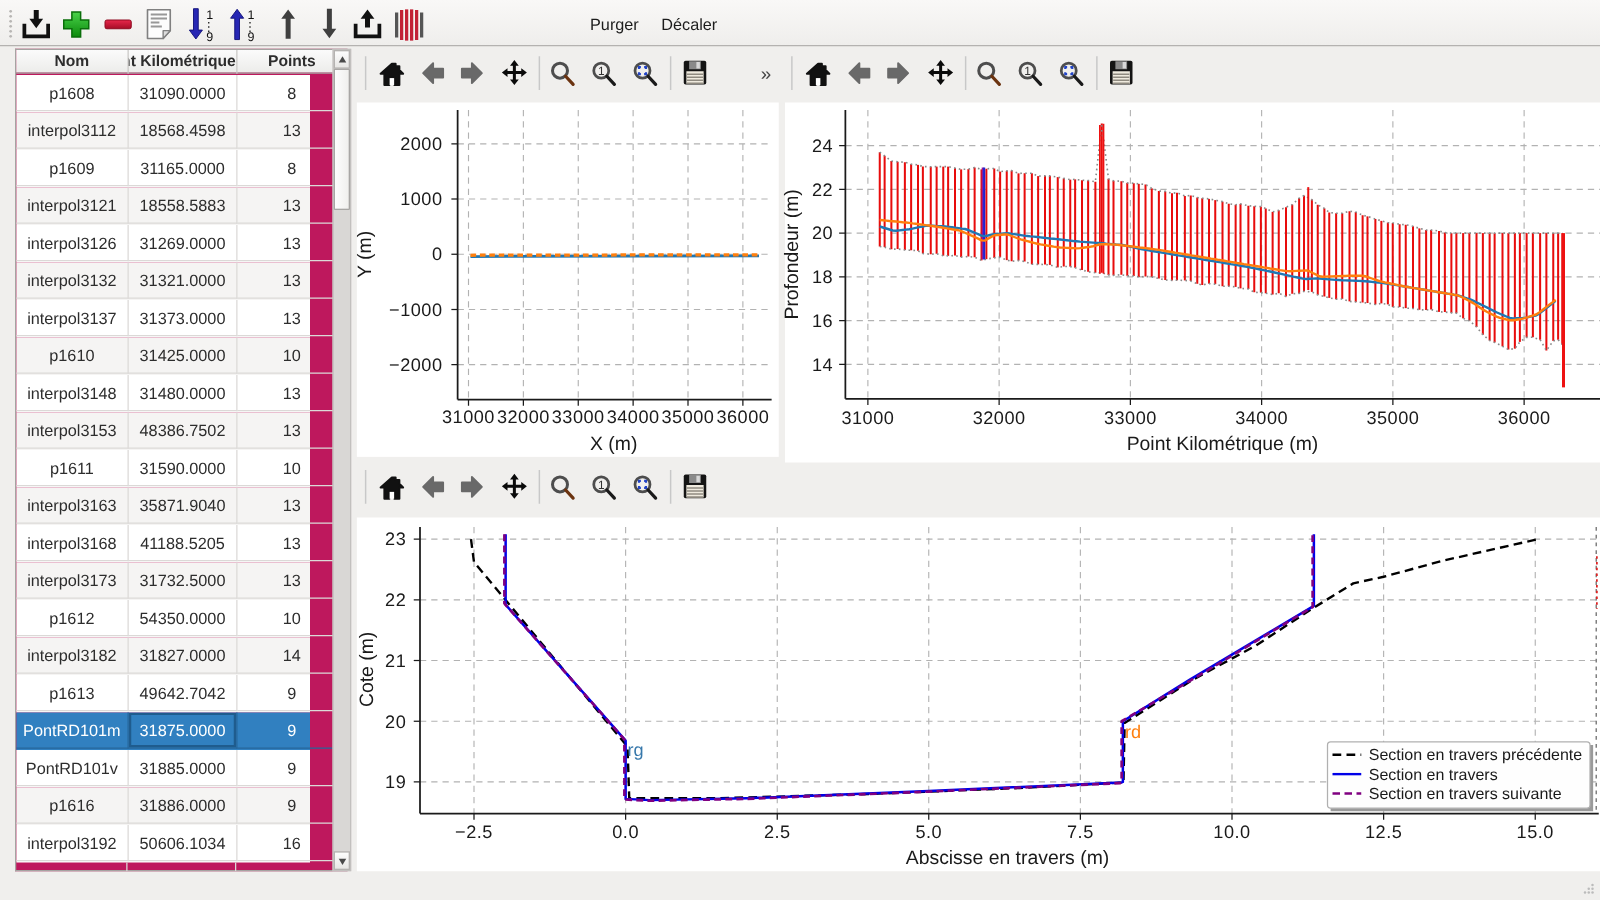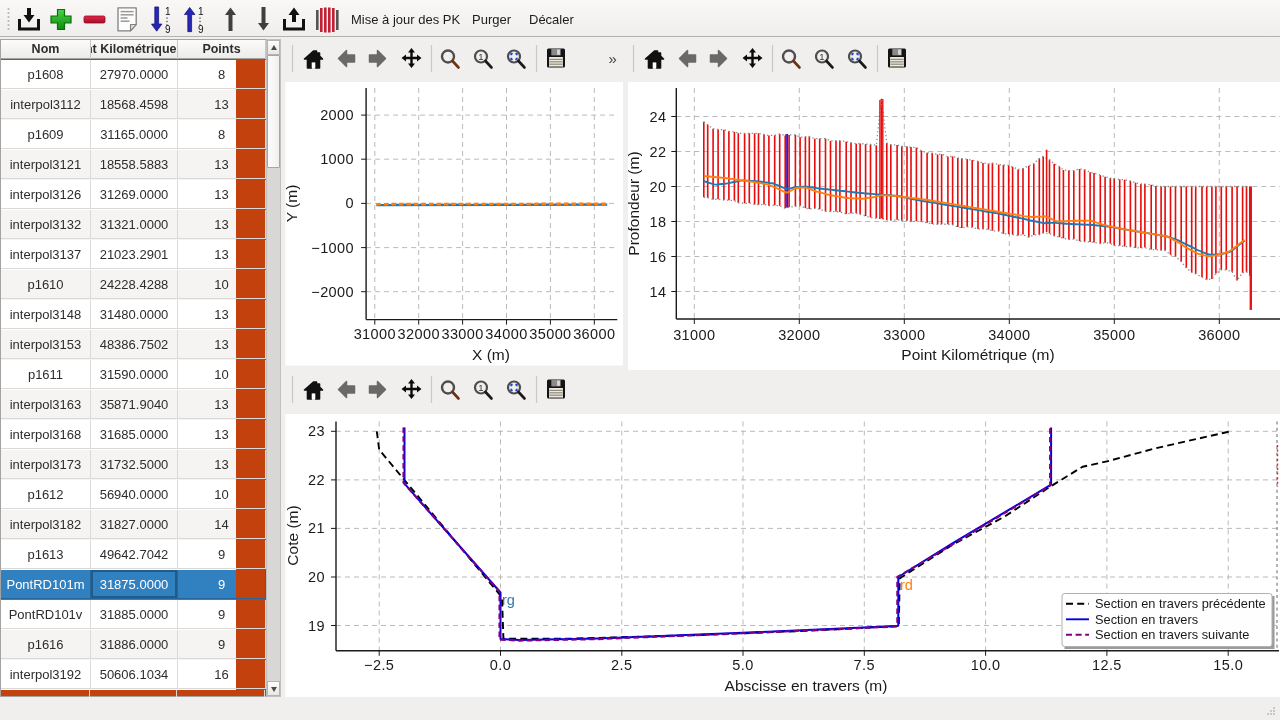--- a/index.html
+++ b/index.html
@@ -1,34 +1,33 @@
 <!DOCTYPE html>
 <html><head><meta charset="utf-8"><style>
 *{margin:0;padding:0;box-sizing:border-box}
 html,body{width:1280px;height:720px;overflow:hidden;background:#f0efed;font-family:"Liberation Sans",sans-serif}
 #topbar{position:absolute;left:0;top:0;width:1280px;height:37px;background:linear-gradient(#f9f8f7,#efeeec);border-bottom:1px solid #b4b2b0}
 .menu{position:absolute;top:0;height:37px;line-height:39px;font-size:13px;color:#1c1c1c}
-#table{position:absolute;left:0;top:39px;width:266px;height:658px;background:#c2410c;border:1px solid #a5a3a1;border-right:none}
+#table{position:absolute;left:12px;top:39px;width:266px;height:658px;background:#be185d;border:1px solid #a5a3a1;border-right:none}
 #thead{position:absolute;left:0;top:0;width:265px;height:19px;background:linear-gradient(#fbfbfb,#ececea);border-bottom:1px solid #a5a3a1}
 #thead div{position:absolute;top:0;height:19px;line-height:19px;font-weight:bold;font-size:12.5px;color:#2d2d2d;text-align:center;white-space:nowrap;overflow:hidden;border-right:1px solid #c9c7c5}
 .tr{position:absolute;left:0;width:235px;height:30px;background:#fff}
 .tr.odd{background:#f5f4f3}
 .tr.sel{background:#3180c0}
 .tr div{position:absolute;top:0;height:29px;line-height:29px;font-size:13px;color:#2d2d2d;text-align:center;border-right:1px solid #dbd9d7;border-bottom:1px solid #dbd9d7}
 .tr.sel div{color:#fff;border-right-color:#26669a;border-bottom-color:#26669a}
 .tr.sel .c2{box-shadow:inset 0 0 0 2px #1f5c8e}
 .c1{left:0;width:90px}.c2{left:90px;width:87px}.c3{left:177px;width:88px}
 #sbar{position:absolute;left:266px;top:39px;width:15px;height:658px;background:#d9d7d5;border:1px solid #c2c0be}
 .sbtn{position:absolute;left:0;width:13px;height:15px;background:linear-gradient(#fdfdfd,#e8e7e5);border:1px solid #b5b3b1}
 #sthumb{position:absolute;left:0;top:15px;width:13px;height:113px;background:linear-gradient(90deg,#fdfdfd,#f0efed);border:1px solid #a8a6a4;border-radius:1px}
 .arr{position:absolute;left:3px;width:0;height:0;border-left:3.5px solid transparent;border-right:3.5px solid transparent}
 #grip{position:absolute;right:3px;bottom:3px;width:12px;height:12px}
 </style></head><body>
 <div id="topbar">
-<div class="menu" style="left:351px">Mise à jour des PK</div>
 <div class="menu" style="left:472px">Purger</div>
 <div class="menu" style="left:529px">Décaler</div>
 </div>
 <svg style="position:absolute;left:0;top:1px" width="640" height="38">
     <circle cx="8.5" cy="8" r="1.1" fill="#b8b6b4"></circle>
     <circle cx="8.5" cy="12" r="1.1" fill="#b8b6b4"></circle>
     <circle cx="8.5" cy="16" r="1.1" fill="#b8b6b4"></circle>
     <circle cx="8.5" cy="20" r="1.1" fill="#b8b6b4"></circle>
     <circle cx="8.5" cy="24" r="1.1" fill="#b8b6b4"></circle>
     <circle cx="8.5" cy="28" r="1.1" fill="#b8b6b4"></circle>
@@ -87,21 +86,21 @@
   </svg>
 <div id="table">
 <div id="thead">
       <div style="left:0;width:90px">Nom</div>
       <div style="left:90px;width:87px"><span style="margin-left:-26px;display:inline-block;white-space:nowrap">Point Kilométrique</span></div>
       <div style="left:177px;width:88px">Points</div>
     </div>
 <div style="position:absolute;left:0;top:20px;width:265px;height:637px;overflow:hidden">
 <div class="tr " style="top:0px">
         <div class="c1">p1608</div>
-        <div class="c2">27970.0000</div>
+        <div class="c2">31090.0000</div>
         <div class="c3">8</div>
       </div>
 <div class="tr odd" style="top:30px">
         <div class="c1">interpol3112</div>
         <div class="c2">18568.4598</div>
         <div class="c3">13</div>
       </div>
 <div class="tr " style="top:60px">
         <div class="c1">p1609</div>
         <div class="c2">31165.0000</div>
@@ -117,26 +116,26 @@
         <div class="c2">31269.0000</div>
         <div class="c3">13</div>
       </div>
 <div class="tr odd" style="top:150px">
         <div class="c1">interpol3132</div>
         <div class="c2">31321.0000</div>
         <div class="c3">13</div>
       </div>
 <div class="tr " style="top:180px">
         <div class="c1">interpol3137</div>
-        <div class="c2">21023.2901</div>
+        <div class="c2">31373.0000</div>
         <div class="c3">13</div>
       </div>
 <div class="tr odd" style="top:210px">
         <div class="c1">p1610</div>
-        <div class="c2">24228.4288</div>
+        <div class="c2">31425.0000</div>
         <div class="c3">10</div>
       </div>
 <div class="tr " style="top:240px">
         <div class="c1">interpol3148</div>
         <div class="c2">31480.0000</div>
         <div class="c3">13</div>
       </div>
 <div class="tr odd" style="top:270px">
         <div class="c1">interpol3153</div>
         <div class="c2">48386.7502</div>
@@ -147,31 +146,31 @@
         <div class="c2">31590.0000</div>
         <div class="c3">10</div>
       </div>
 <div class="tr odd" style="top:330px">
         <div class="c1">interpol3163</div>
         <div class="c2">35871.9040</div>
         <div class="c3">13</div>
       </div>
 <div class="tr " style="top:360px">
         <div class="c1">interpol3168</div>
-        <div class="c2">31685.0000</div>
+        <div class="c2">41188.5205</div>
         <div class="c3">13</div>
       </div>
 <div class="tr odd" style="top:390px">
         <div class="c1">interpol3173</div>
         <div class="c2">31732.5000</div>
         <div class="c3">13</div>
       </div>
 <div class="tr " style="top:420px">
         <div class="c1">p1612</div>
-        <div class="c2">56940.0000</div>
+        <div class="c2">54350.0000</div>
         <div class="c3">10</div>
       </div>
 <div class="tr odd" style="top:450px">
         <div class="c1">interpol3182</div>
         <div class="c2">31827.0000</div>
         <div class="c3">14</div>
       </div>
 <div class="tr " style="top:480px">
         <div class="c1">p1613</div>
         <div class="c2">49642.7042</div>

